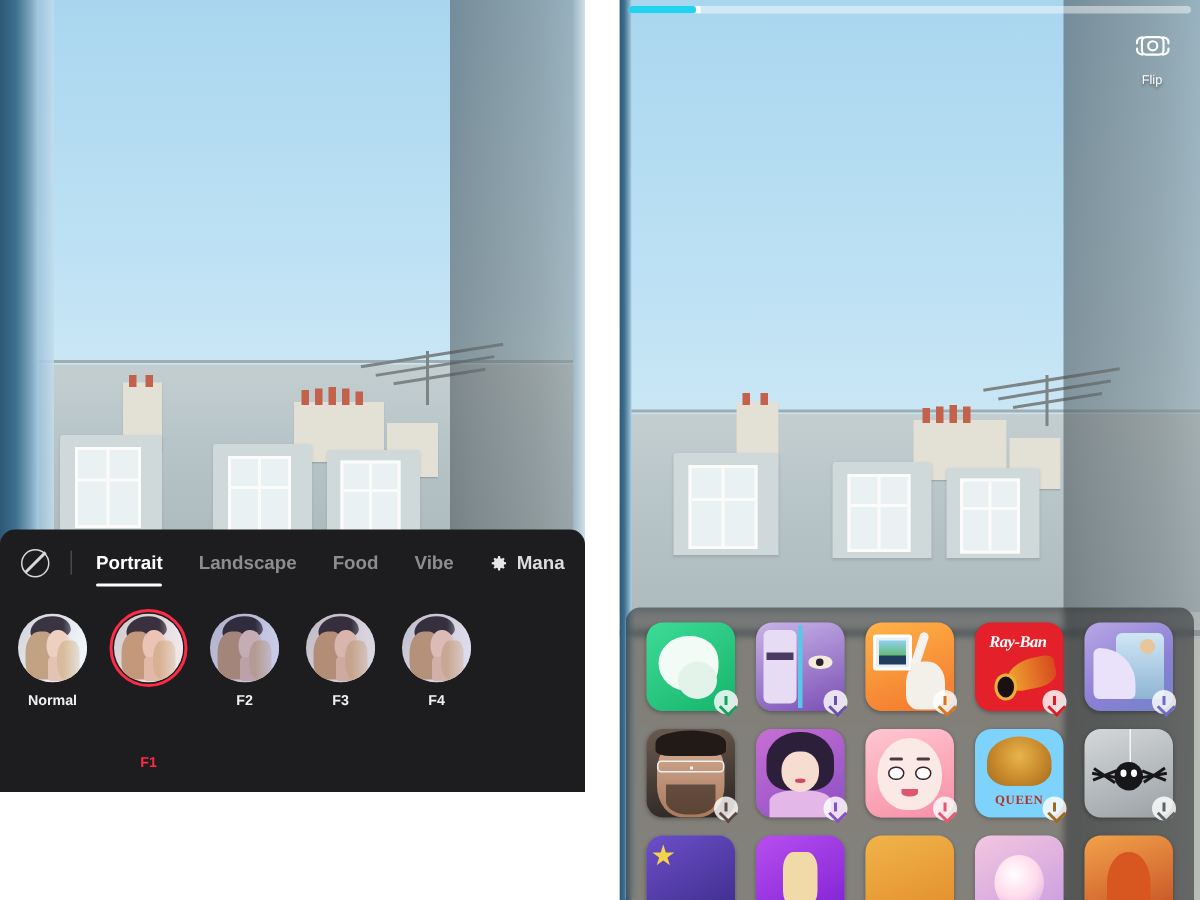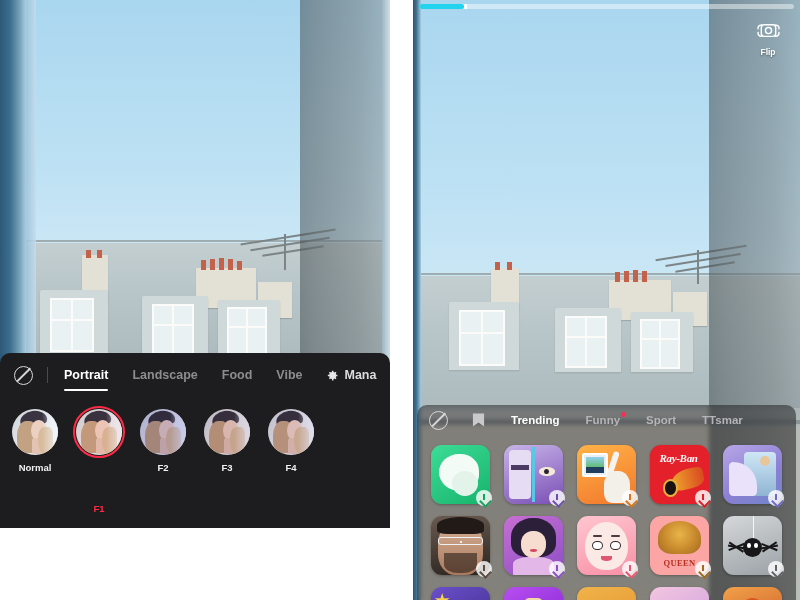--- a/index.html
+++ b/index.html
@@ -111,21 +111,21 @@
 
   
   .prog { position:absolute; left:6px; right:6px; top:4px; height:5px;
           background:rgba(255,255,255,.45); border-radius:3px; overflow:hidden; }
   .prog-fill { position:absolute; left:0; top:0; bottom:0; background:#22d3ee; border-radius:3px; }
   .prog-tick { position:absolute; top:0; bottom:0; width:2.5px; background:#ffffff; }
 
   
   .flip { position:absolute; right:12px; top:20px; width:40px; text-align:center; }
   .flip-ico { width:27px; height:22px; margin:0 auto; }
-  .flip-label { margin-top:1px; font-size:8.5px; font-weight:700; color:#ffffff;
+  .flip-label { margin-top:1px; font-size:8.5px; font-weight:400; color:#ffffff;
                 text-shadow:0 1px 2px rgba(0,0,0,.45); }
 
   
   .sheet { position:absolute; left:4px; right:4px; bottom:0; top:405px;
            background:rgba(26,26,28,.52); border-radius:10px 10px 0 0;
            backdrop-filter:blur(2px); overflow:hidden; }
   .sheet-tabs { display:flex; align-items:center; height:30px; padding:0 12px; }
   .bookmark { width:13px; height:16px; margin-left:24px; flex:0 0 auto; }
   .stab { color:#b5b5b8; font-size:11.5px; font-weight:700; margin-left:26px;
           position:relative; white-space:nowrap; }
@@ -217,21 +217,21 @@
                   background:#fbe9e6; border-radius:50% 50% 46% 46%; }
   .t-pink .eyeL,.t-pink .eyeR { position:absolute; top:42%; width:18%; height:16%;
                   background:#fff; border:1.5px solid #33262a; border-radius:50%; }
   .t-pink .eyeL { left:26%; } .t-pink .eyeR { left:56%; }
   .t-pink .brL,.t-pink .brR { position:absolute; top:32%; width:16%; height:2px;
                   background:#4b3a3f; border-radius:2px; }
   .t-pink .brL { left:27%; } .t-pink .brR { left:57%; }
   .t-pink .mouth { position:absolute; left:40%; top:68%; width:20%; height:9%;
                   background:#e05570; border-radius:0 0 50% 50%; }
 
-  .t-queen { background:#fca5a5; }
+  .t-queen { background:#7dd3fc; }
   .t-queen .crest { position:absolute; left:14%; top:8%; width:72%; height:56%;
                   background:radial-gradient(circle at 50% 40%,#e8b54a 0%,#c8892c 55%,#9d6a20 100%);
                   border-radius:50% 50% 34% 34%; }
   .t-queen .word { position:absolute; left:0; right:0; bottom:12%; text-align:center;
                   font-family:"Liberation Serif",serif; font-weight:700; font-size:8.5px;
                   color:#b4301f; letter-spacing:.4px; }
 
   .t-spider { background:linear-gradient(160deg,#d5d8da 0%,#9aa1a5 100%); }
   .t-spider .thread { position:absolute; left:50%; top:0; width:1.5px; height:40%; background:#f4f6f7; }
   .t-spider .body { position:absolute; left:34%; top:38%; width:32%; height:32%;
@@ -466,33 +466,20 @@
         <circle cx="15" cy="11.5" r="3.4"></circle>
         <path d="M7.5 5.2 C4 5.6 3 7.6 3.4 9.6"></path>
         <path d="M22.5 5.2 C26 5.6 27 7.6 26.6 9.6"></path>
         <path d="M7.5 18 C4 17.6 3 15.6 3.4 13.6"></path>
         <path d="M22.5 18 C26 17.6 27 15.6 26.6 13.6"></path>
       </svg>
       <div class="flip-label">Flip</div>
     </div>
 
     <div class="sheet">
-      <div class="sheet-tabs">
-        <div class="ban-icon"></div>
-        <svg class="bookmark" viewBox="0 0 14 17" fill="#c9c9cc">
-          <path d="M1 1.6h12v14l-6-4.4-6 4.4z"></path>
-        </svg>
-        <div class="stab active">Trending</div>
-        <div class="stab">
-          <span>Funny</span>
-          <span class="dot"></span>
-        </div>
-        <div class="stab">Sport</div>
-        <div class="stab">TTsmar</div>
-      </div>
       <div class="grid" id="sticker-grid">
           <div class="cell">
             <div class="tile t-green">
               <div class="blob"></div>
               <div class="blob2"></div>
             </div>
             <div class="dl" style="color:#18a05f"></div>
           </div>
           <div class="cell">
             <div class="tile t-purple">

